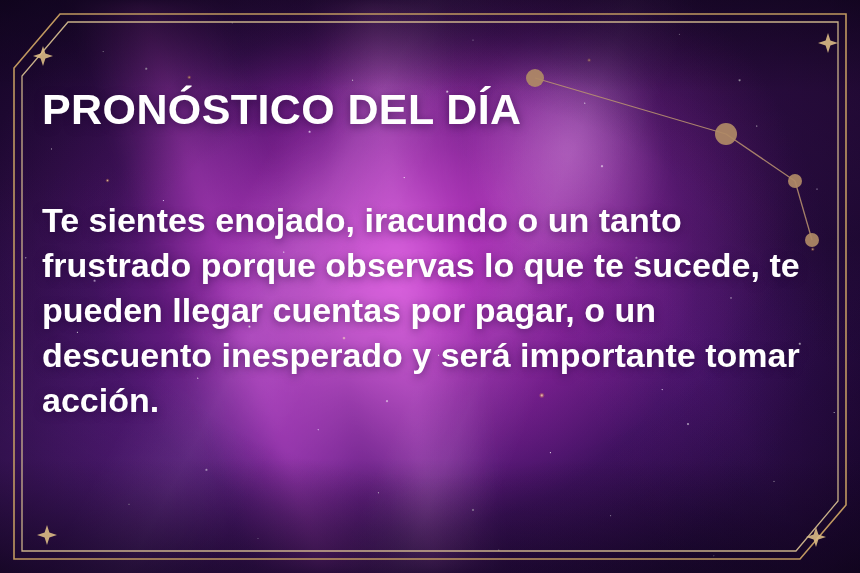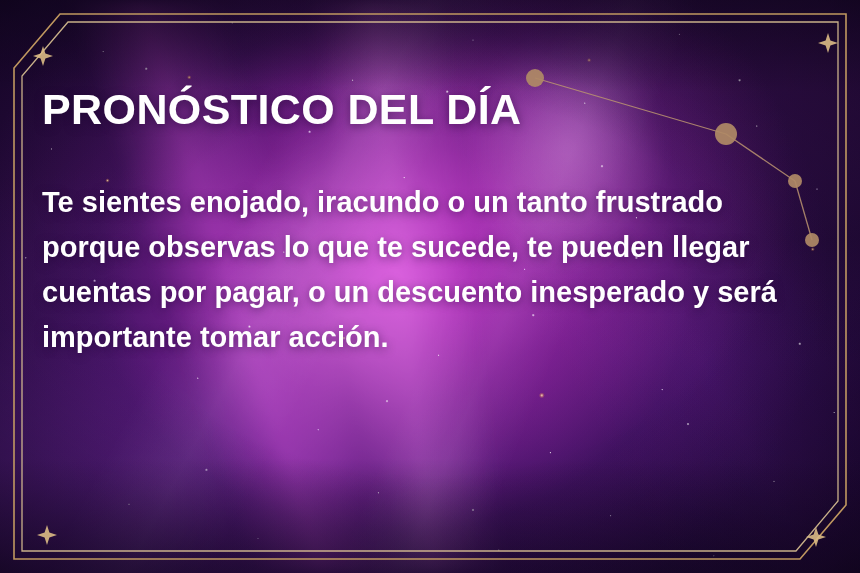--- a/index.html
+++ b/index.html
@@ -133,24 +133,24 @@
     color:#ffffff;
     font-size:43px;
     font-weight:bold;
     letter-spacing:.4px;
     line-height:1;
     white-space:nowrap;
     text-shadow:0 2px 10px rgba(30,5,50,.55);
   }
   #body-text{
     position:absolute;
-    top:180px;left:0;
+    top:198px;left:0;
     width:760px;
     color:#ffffff;
-    font-size:29px;
+    font-size:34px;
     font-weight:bold;
     line-height:45px;
     text-shadow:0 2px 9px rgba(30,5,50,.5);
   }
 </style>
 </head>
 <body>
 
 <div id="card">
 

